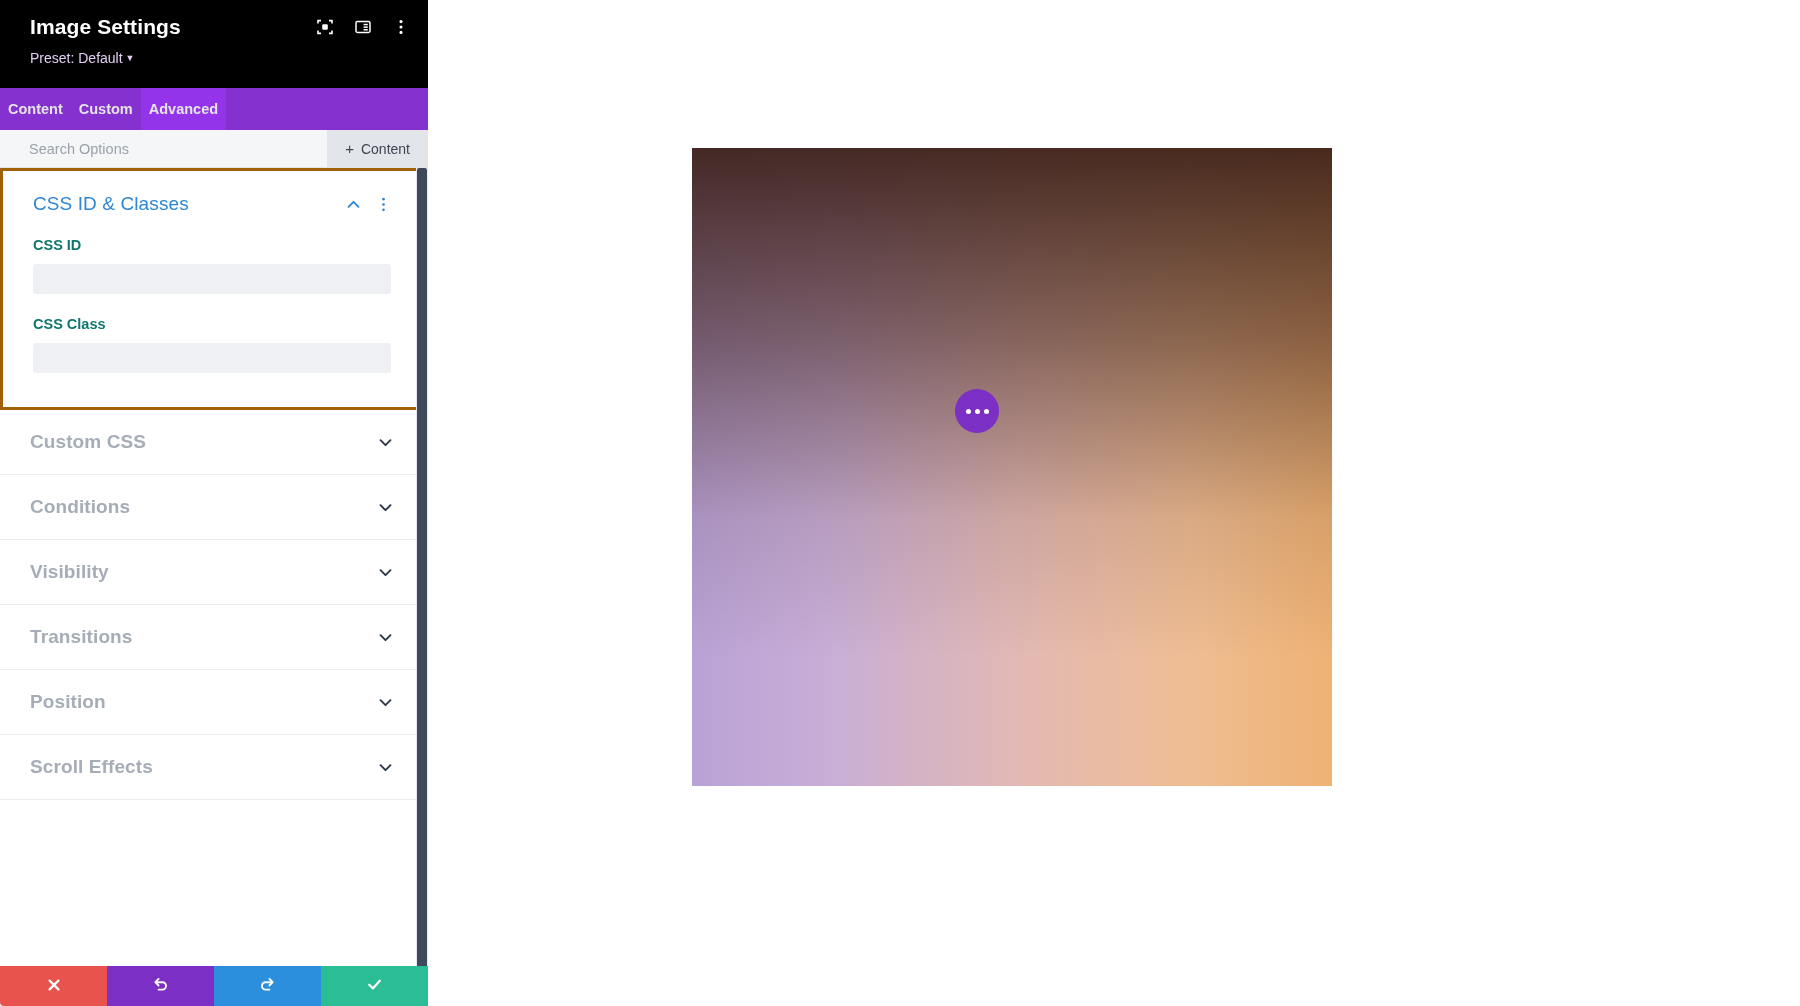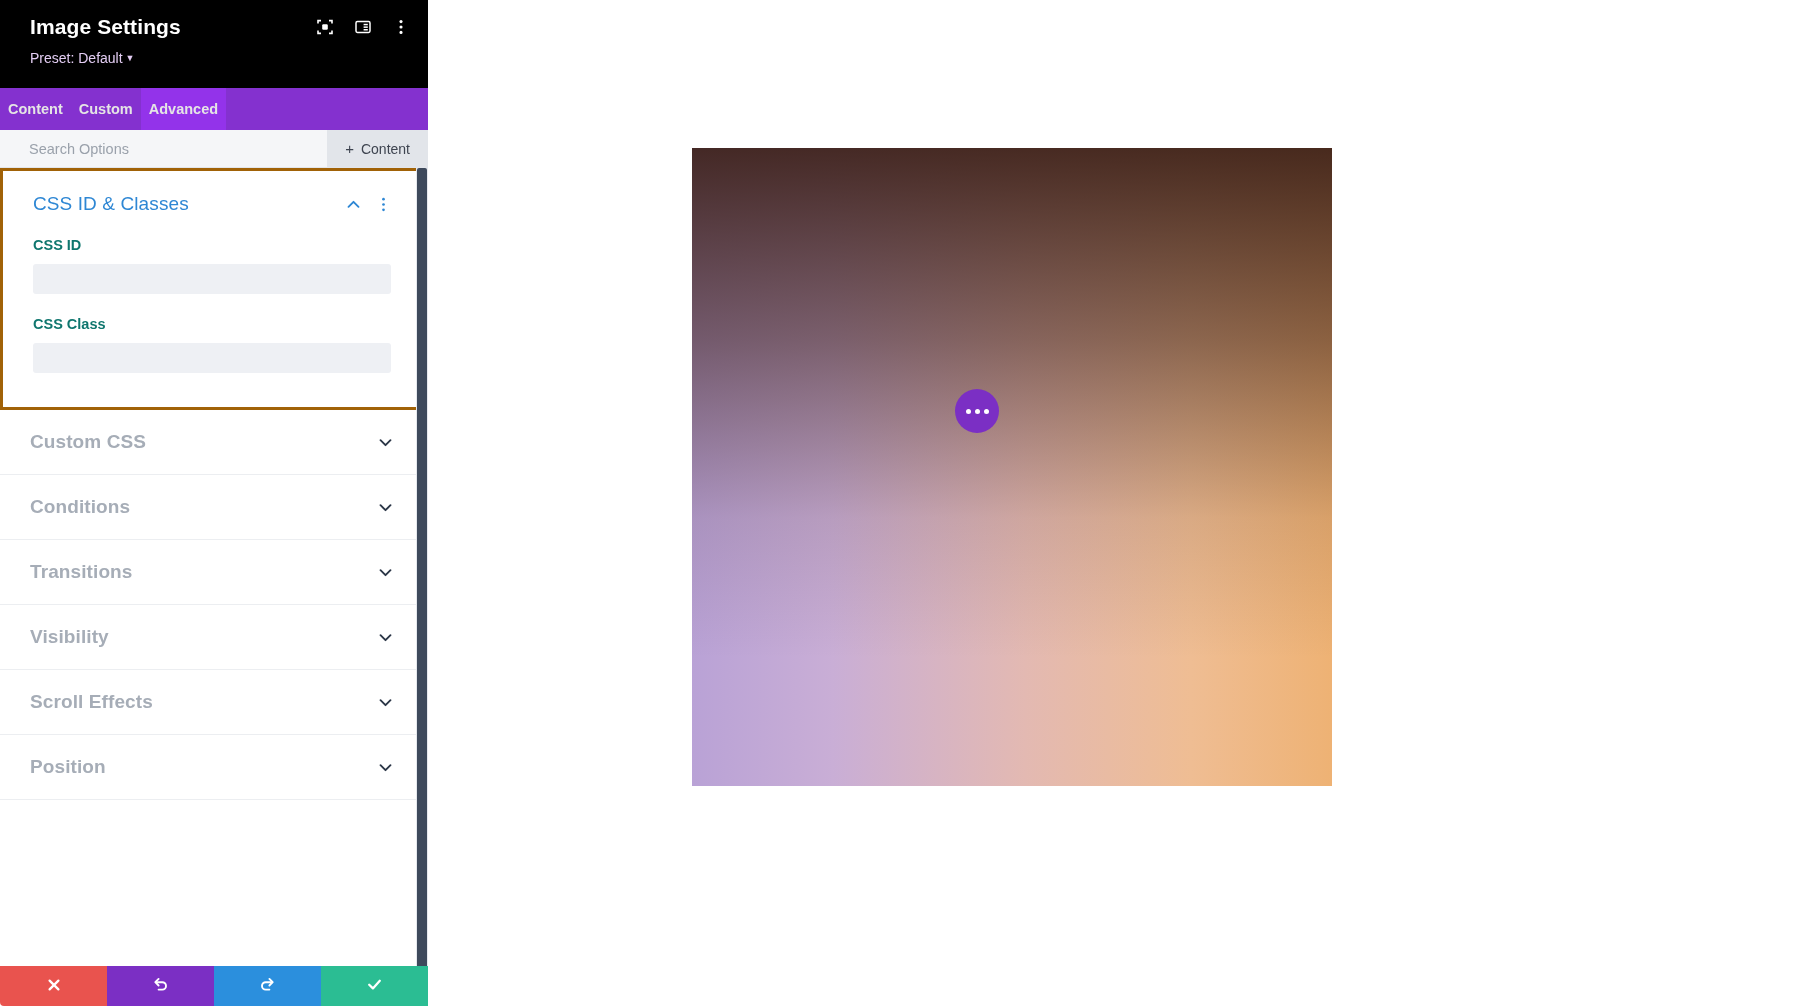--- a/index.html
+++ b/index.html
@@ -412,48 +412,48 @@
         <div class="acc-row">
           <span class="acc-label">Conditions</span>
           <span class="acc-chevron">
             <svg width="17" height="17" viewBox="0 0 17 17" fill="none" stroke="currentColor" stroke-width="1.9" stroke-linecap="round" stroke-linejoin="round">
                 <polyline points="3.5,6.2 8.5,11.2 13.5,6.2"></polyline>
               </svg>
           </span>
         </div>
 
         <div class="acc-row">
+          <span class="acc-label">Visibility</span>
+          <span class="acc-chevron">
+            <svg width="17" height="17" viewBox="0 0 17 17" fill="none" stroke="currentColor" stroke-width="1.9" stroke-linecap="round" stroke-linejoin="round">
+                <polyline points="3.5,6.2 8.5,11.2 13.5,6.2"></polyline>
+              </svg>
+          </span>
+        </div>
+
+        <div class="acc-row">
           <span class="acc-label">Transitions</span>
           <span class="acc-chevron">
             <svg width="17" height="17" viewBox="0 0 17 17" fill="none" stroke="currentColor" stroke-width="1.9" stroke-linecap="round" stroke-linejoin="round">
                 <polyline points="3.5,6.2 8.5,11.2 13.5,6.2"></polyline>
               </svg>
           </span>
         </div>
 
         <div class="acc-row">
-          <span class="acc-label">Visibility</span>
+          <span class="acc-label">Position</span>
           <span class="acc-chevron">
             <svg width="17" height="17" viewBox="0 0 17 17" fill="none" stroke="currentColor" stroke-width="1.9" stroke-linecap="round" stroke-linejoin="round">
                 <polyline points="3.5,6.2 8.5,11.2 13.5,6.2"></polyline>
               </svg>
           </span>
         </div>
 
         <div class="acc-row">
           <span class="acc-label">Scroll Effects</span>
-          <span class="acc-chevron">
-            <svg width="17" height="17" viewBox="0 0 17 17" fill="none" stroke="currentColor" stroke-width="1.9" stroke-linecap="round" stroke-linejoin="round">
-                <polyline points="3.5,6.2 8.5,11.2 13.5,6.2"></polyline>
-              </svg>
-          </span>
-        </div>
-
-        <div class="acc-row">
-          <span class="acc-label">Position</span>
           <span class="acc-chevron">
             <svg width="17" height="17" viewBox="0 0 17 17" fill="none" stroke="currentColor" stroke-width="1.9" stroke-linecap="round" stroke-linejoin="round">
                 <polyline points="3.5,6.2 8.5,11.2 13.5,6.2"></polyline>
               </svg>
           </span>
         </div>
       </div>
 
       <div class="panel-scrollbar">
         <div class="panel-scrollthumb"></div>

